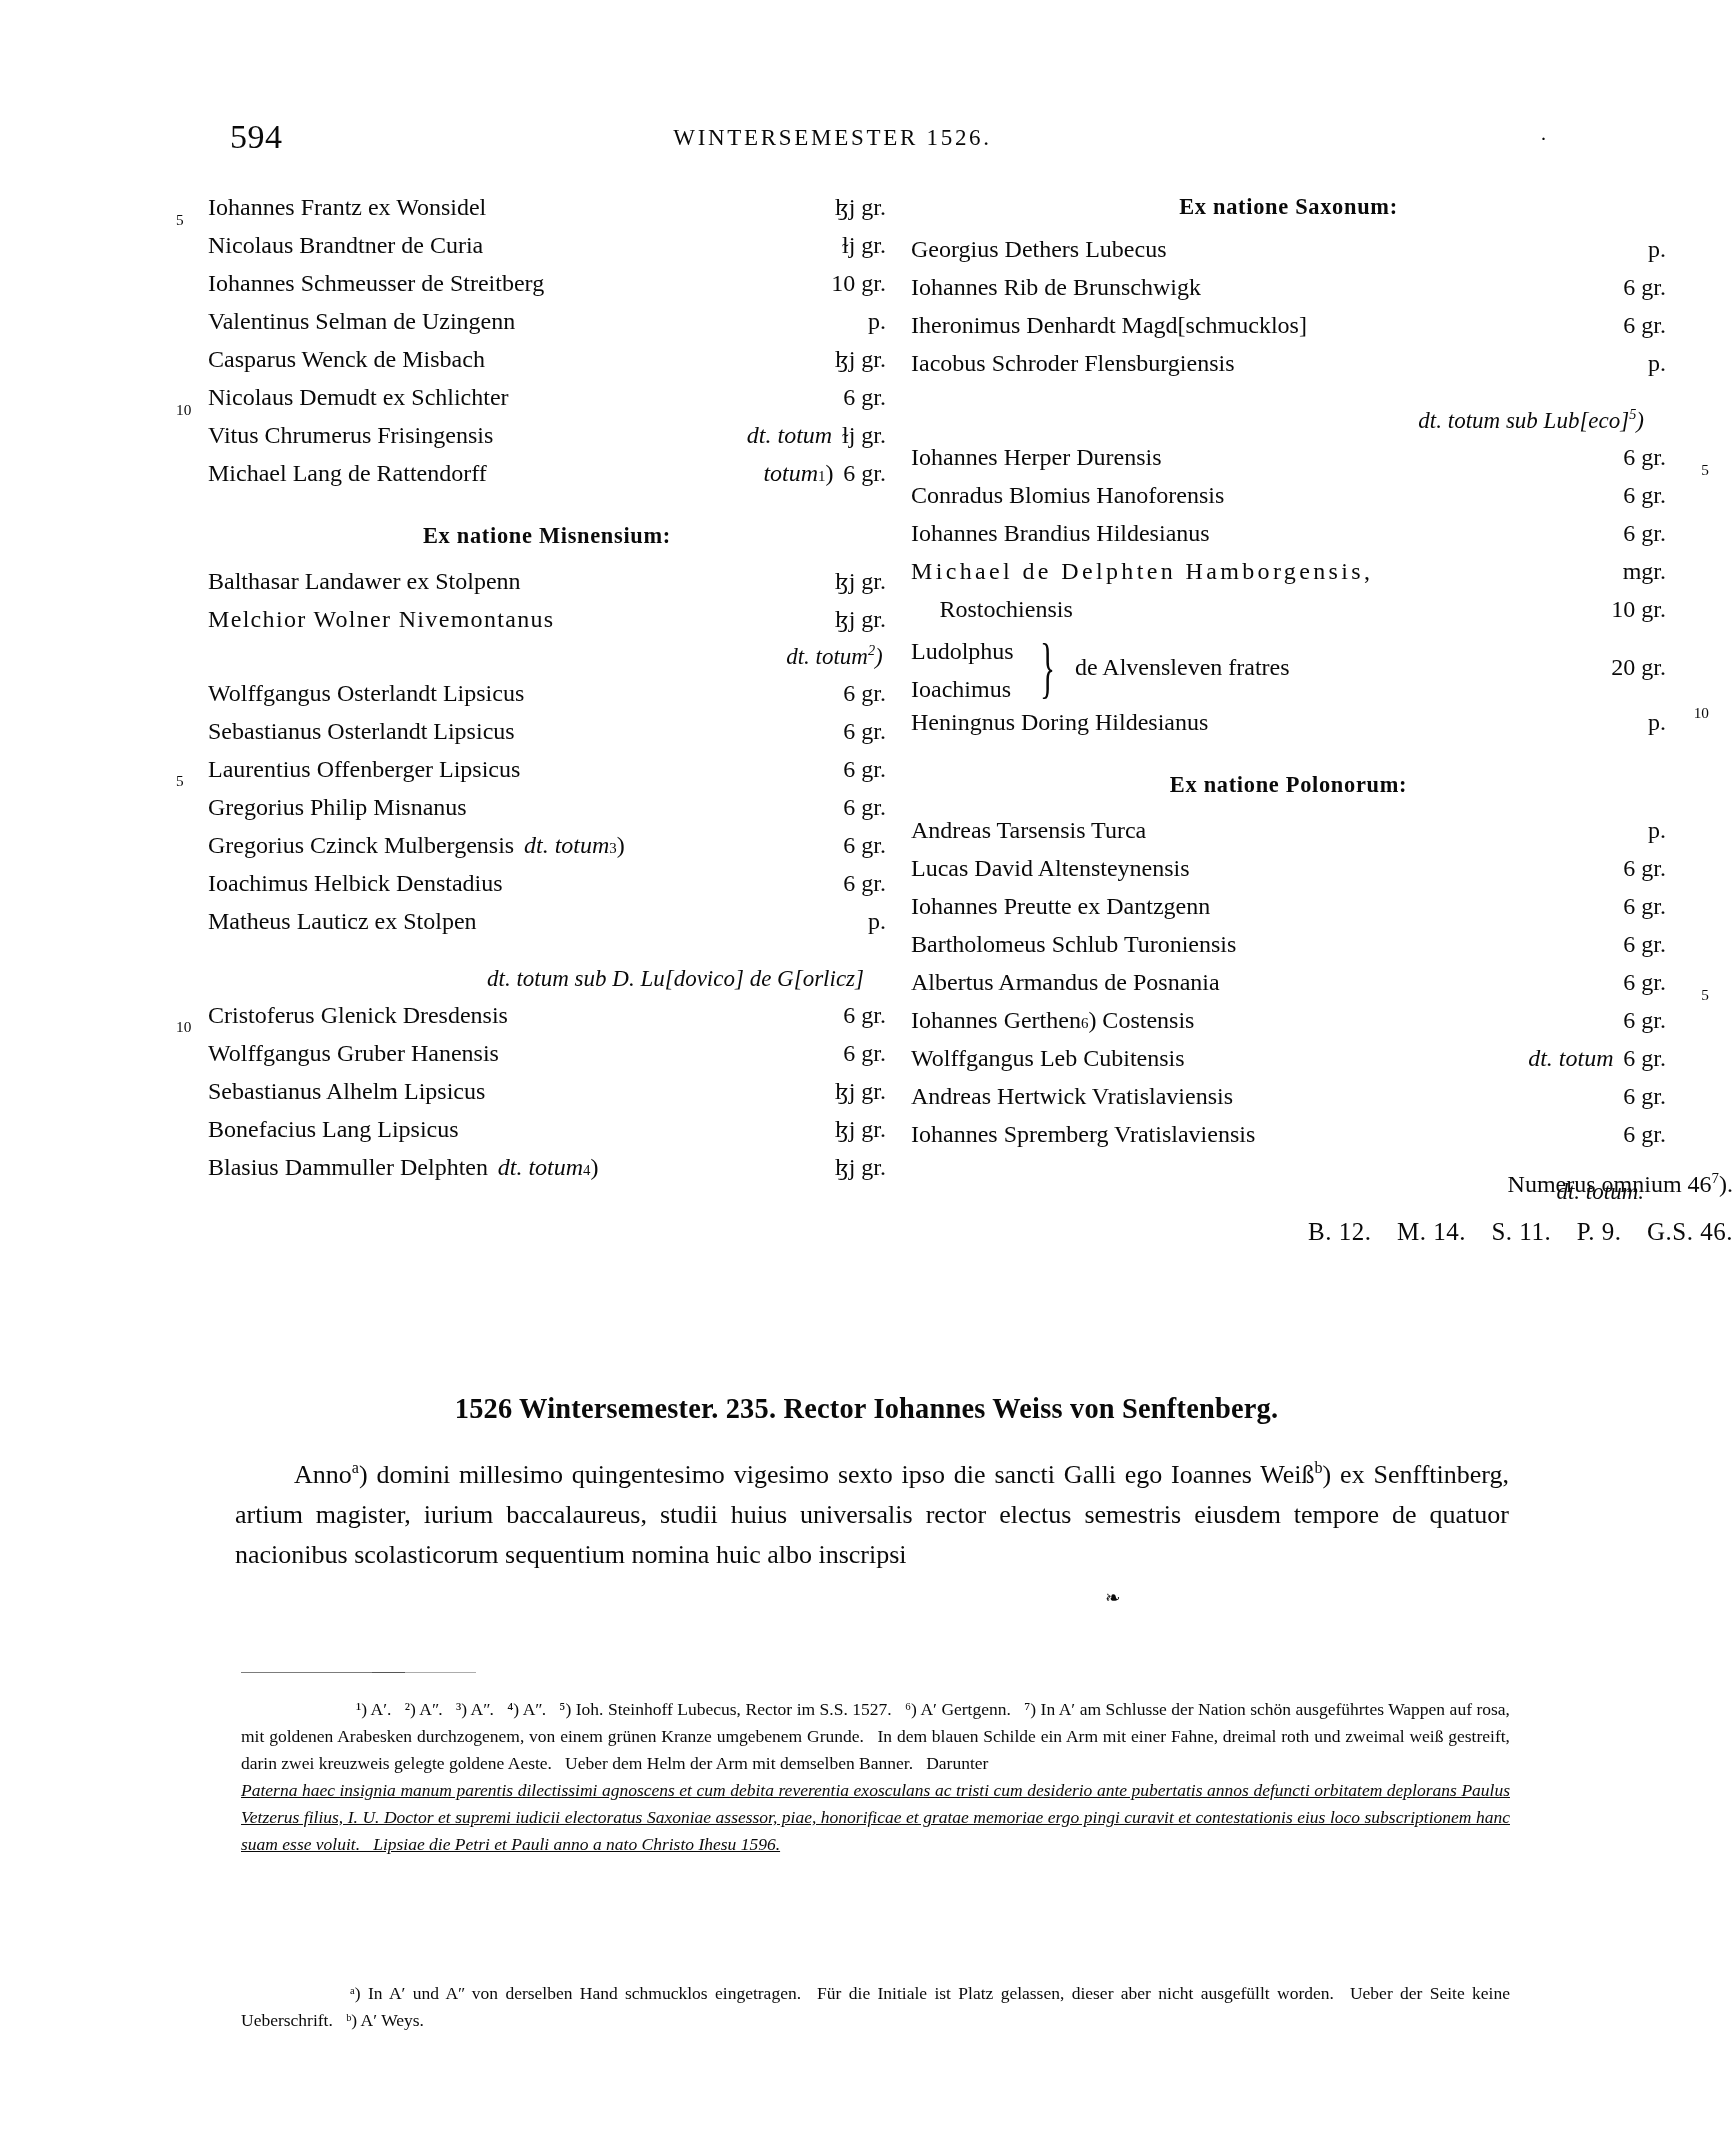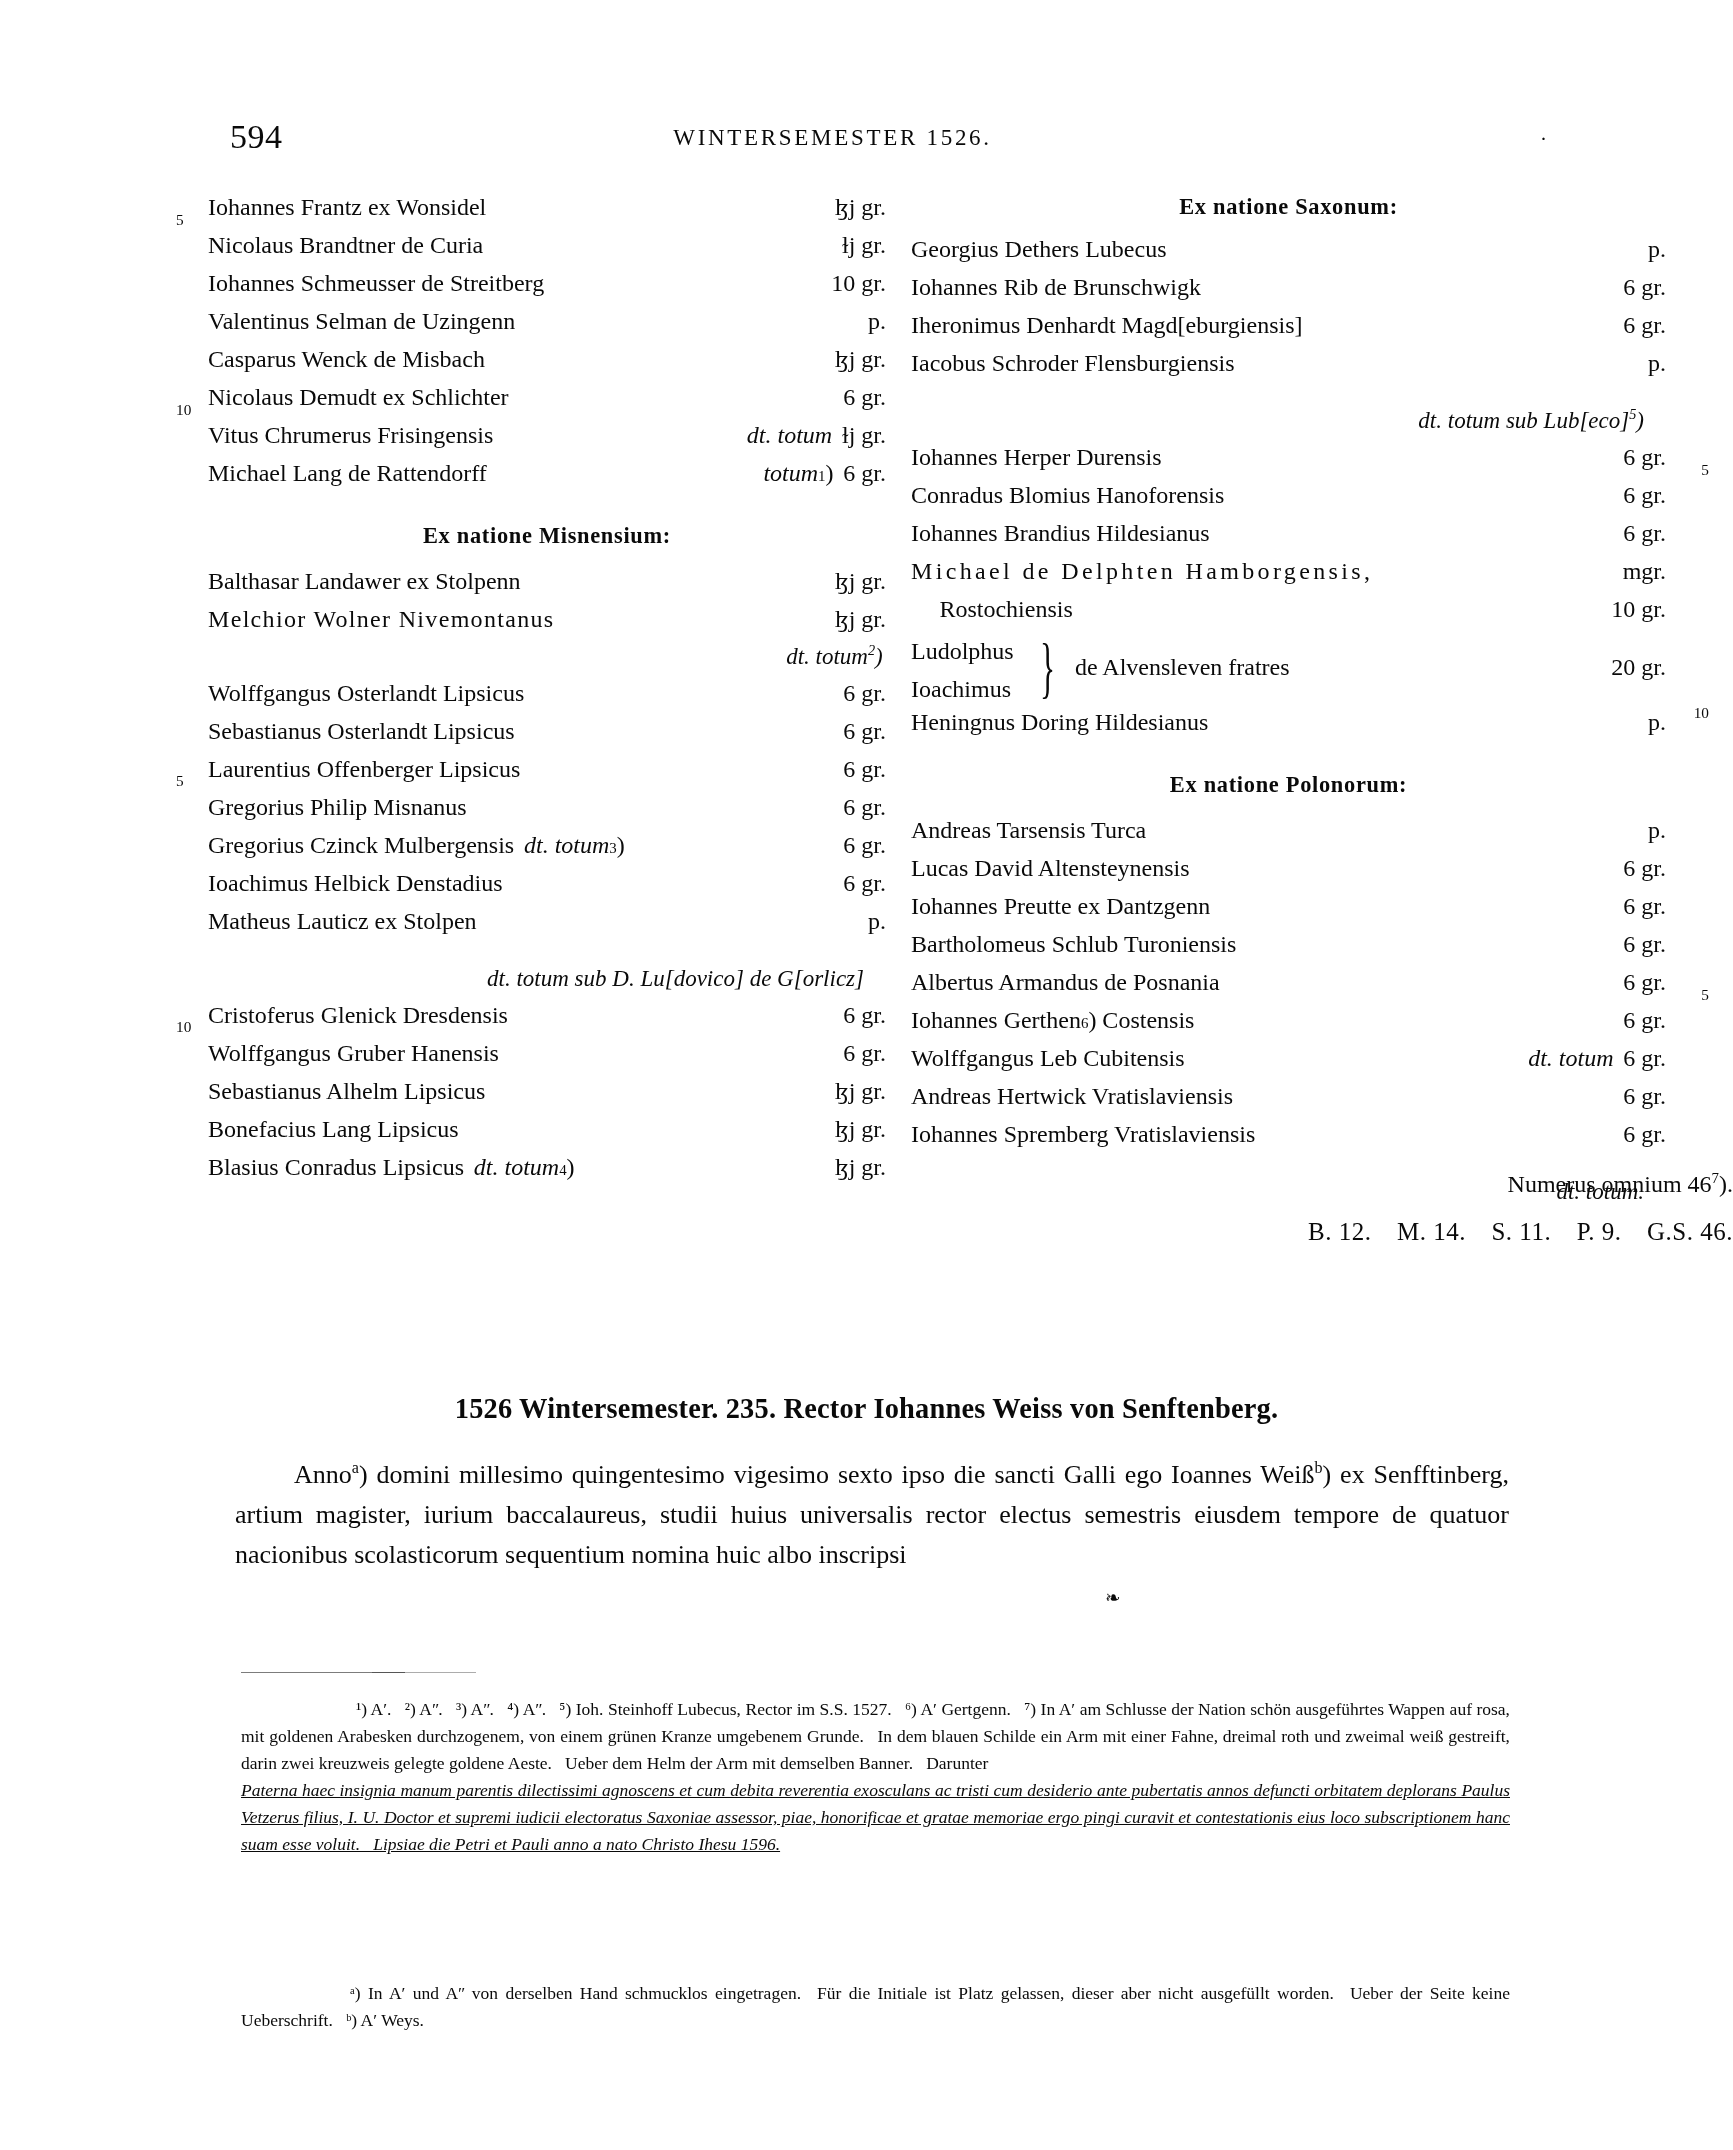--- a/index.html
+++ b/index.html
@@ -262,21 +262,21 @@
         <span class="nm">Sebastianus Alhelm Lipsicus</span>
         <span class="mid"></span>
         <span class="amt">ɮj gr.</span>
       </div>
       <div class="entry">
         <span class="nm">Bonefacius Lang Lipsicus</span>
         <span class="mid"></span>
         <span class="amt">ɮj gr.</span>
       </div>
       <div class="entry">
-        <span class="nm">Blasius Conradus Lipsicus</span>
+        <span class="nm">Blasius Dammuller Delphten</span>
         <span class="sp"></span>
         <span class="it">dt. totum</span>
           <sup>4</sup>
           <span>)</span>
         <span class="mid"></span>
         <span class="amt">ɮj gr.</span>
       </div>
     </div>
 
     <div class="col col-right">
@@ -287,21 +287,21 @@
         <span class="nm">Georgius Dethers Lubecus</span>
         <span class="mid"></span>
         <span class="amt">p.</span>
       </div>
       <div class="entry">
         <span class="nm">Iohannes Rib de Brunschwigk</span>
         <span class="mid"></span>
         <span class="amt">6 gr.</span>
       </div>
       <div class="entry">
-        <span class="nm">Iheronimus Denhardt Magd[eburgiensis]</span>
+        <span class="nm">Iheronimus Denhardt Magd[schmucklos]</span>
         <span class="mid"></span>
         <span class="amt">6 gr.</span>
       </div>
       <div class="entry">
         <span class="nm">Iacobus Schroder Flensburgiensis</span>
         <span class="mid"></span>
         <span class="amt">p.</span>
       </div>
       <div class="noteline ind">
         <span class="it">dt. totum sub Lub[eco]</span><sup>5</sup><span>)</span>

